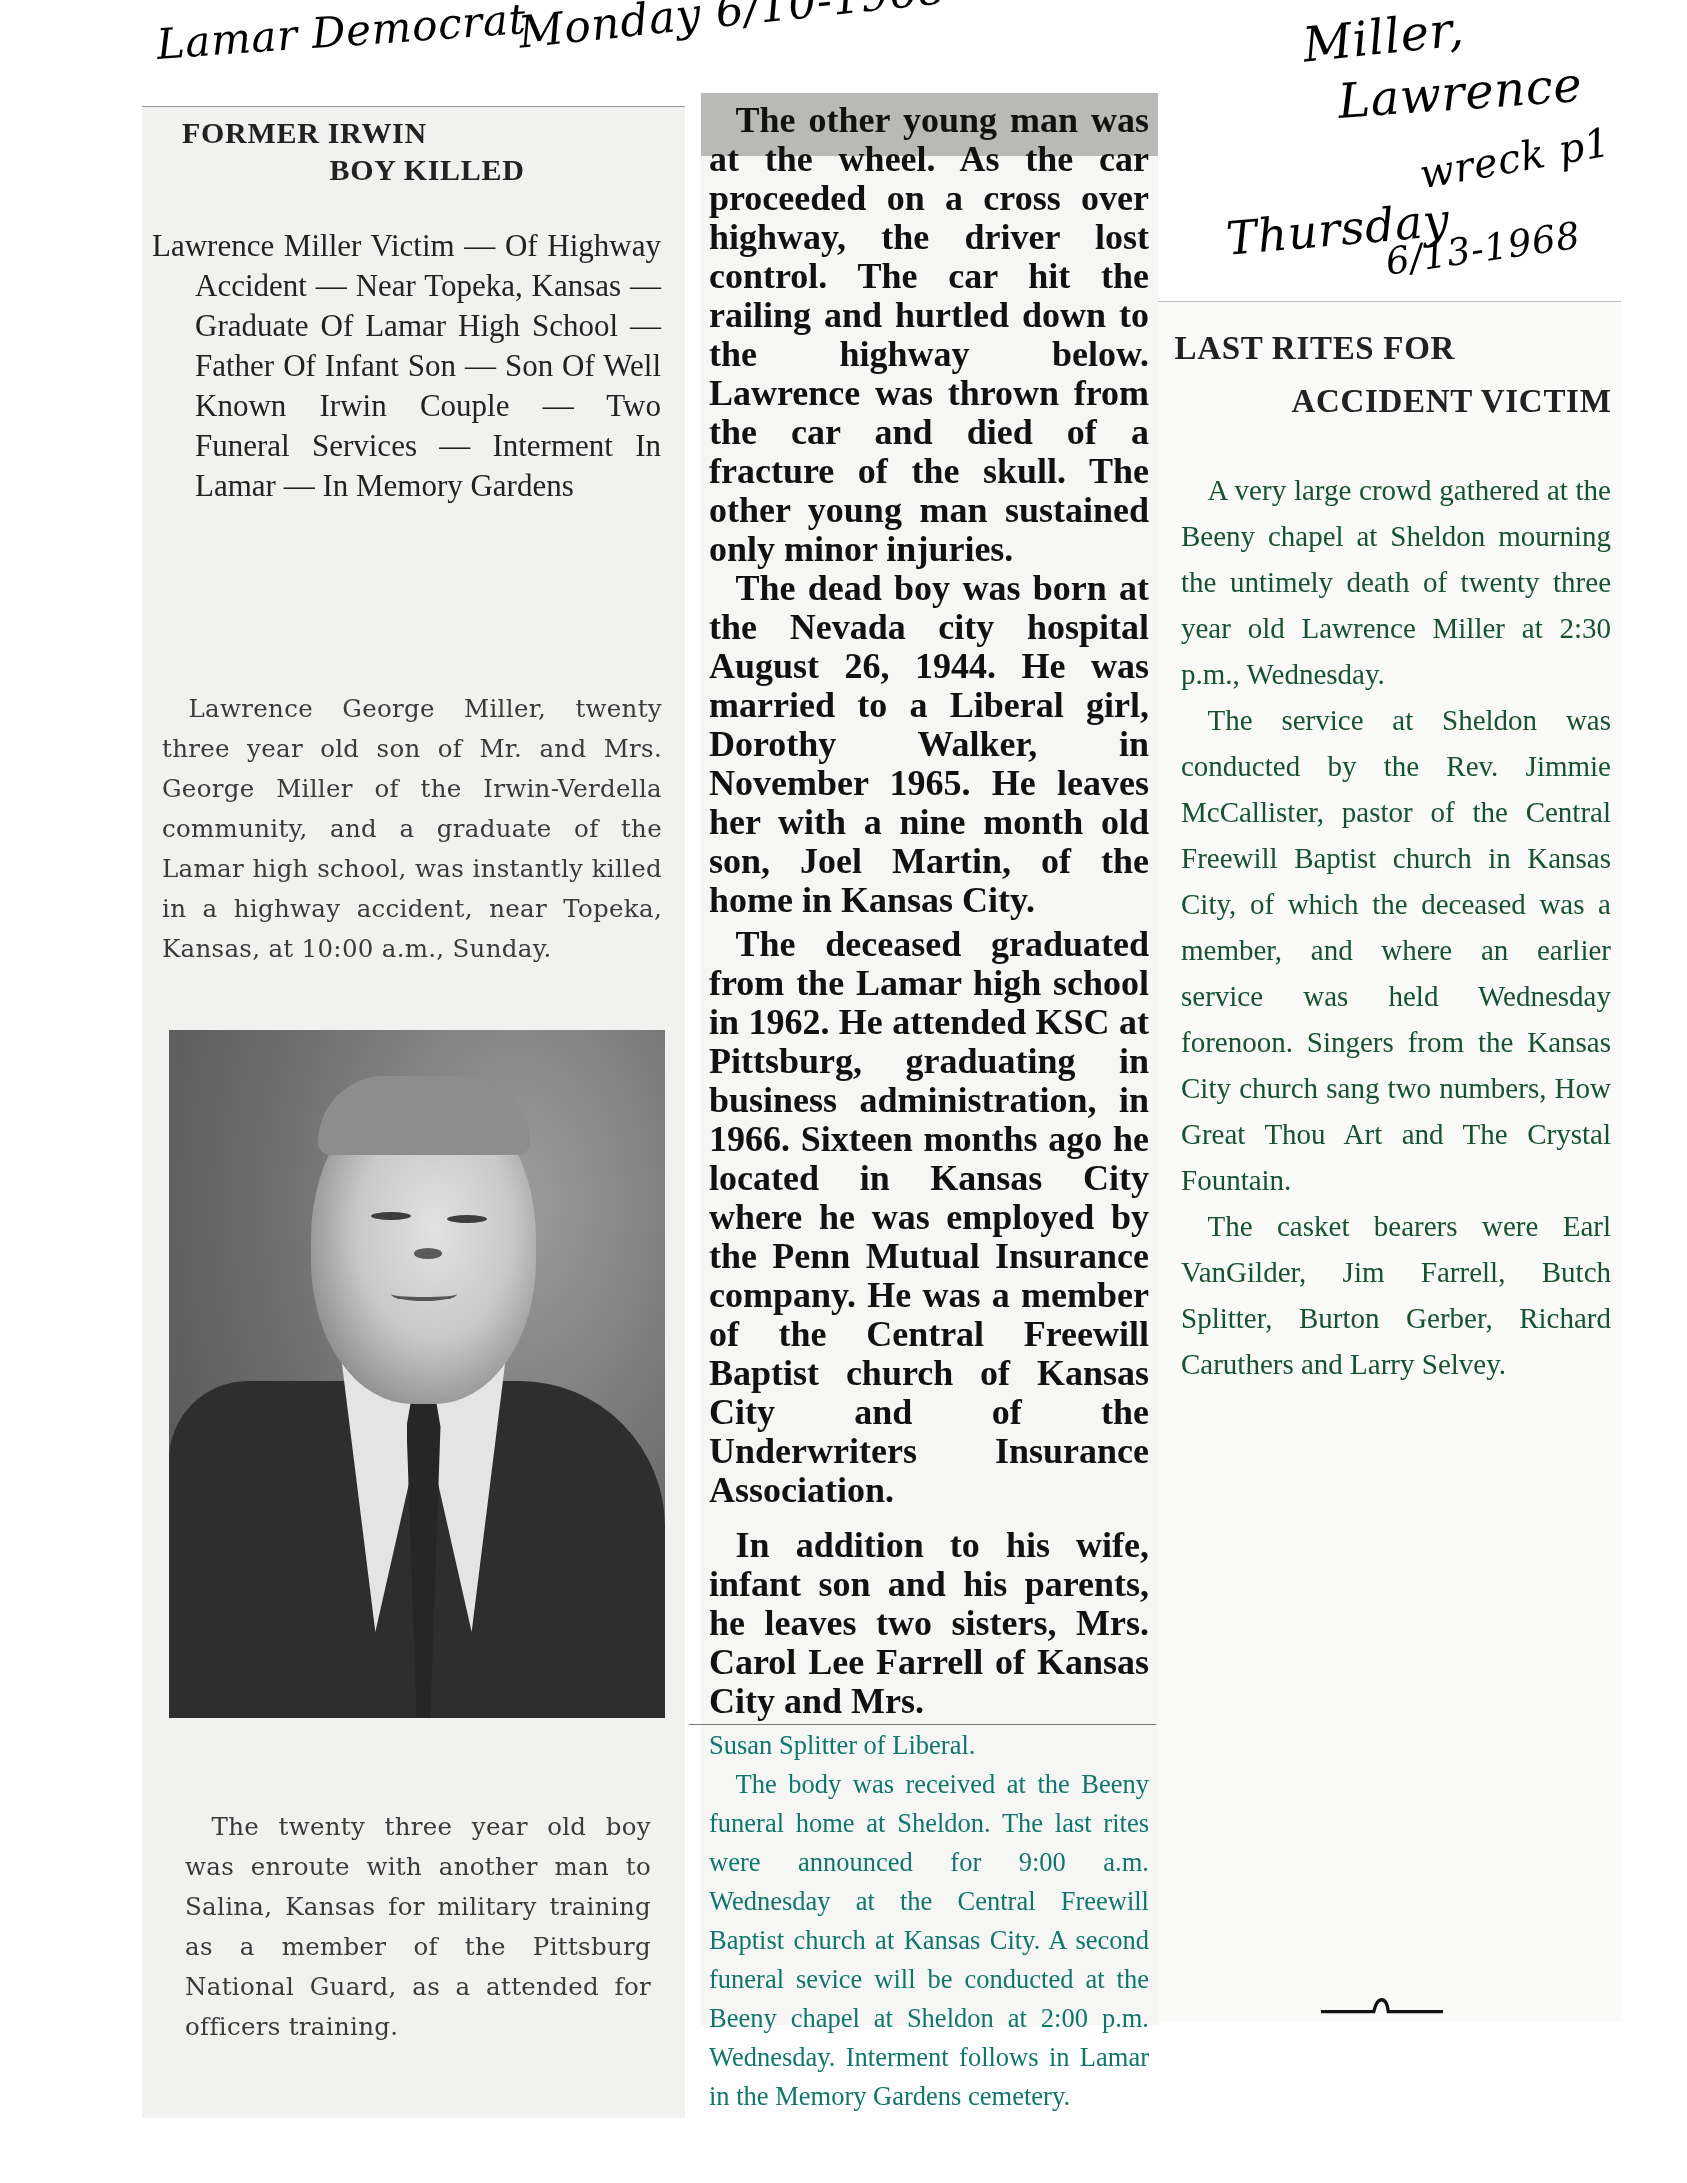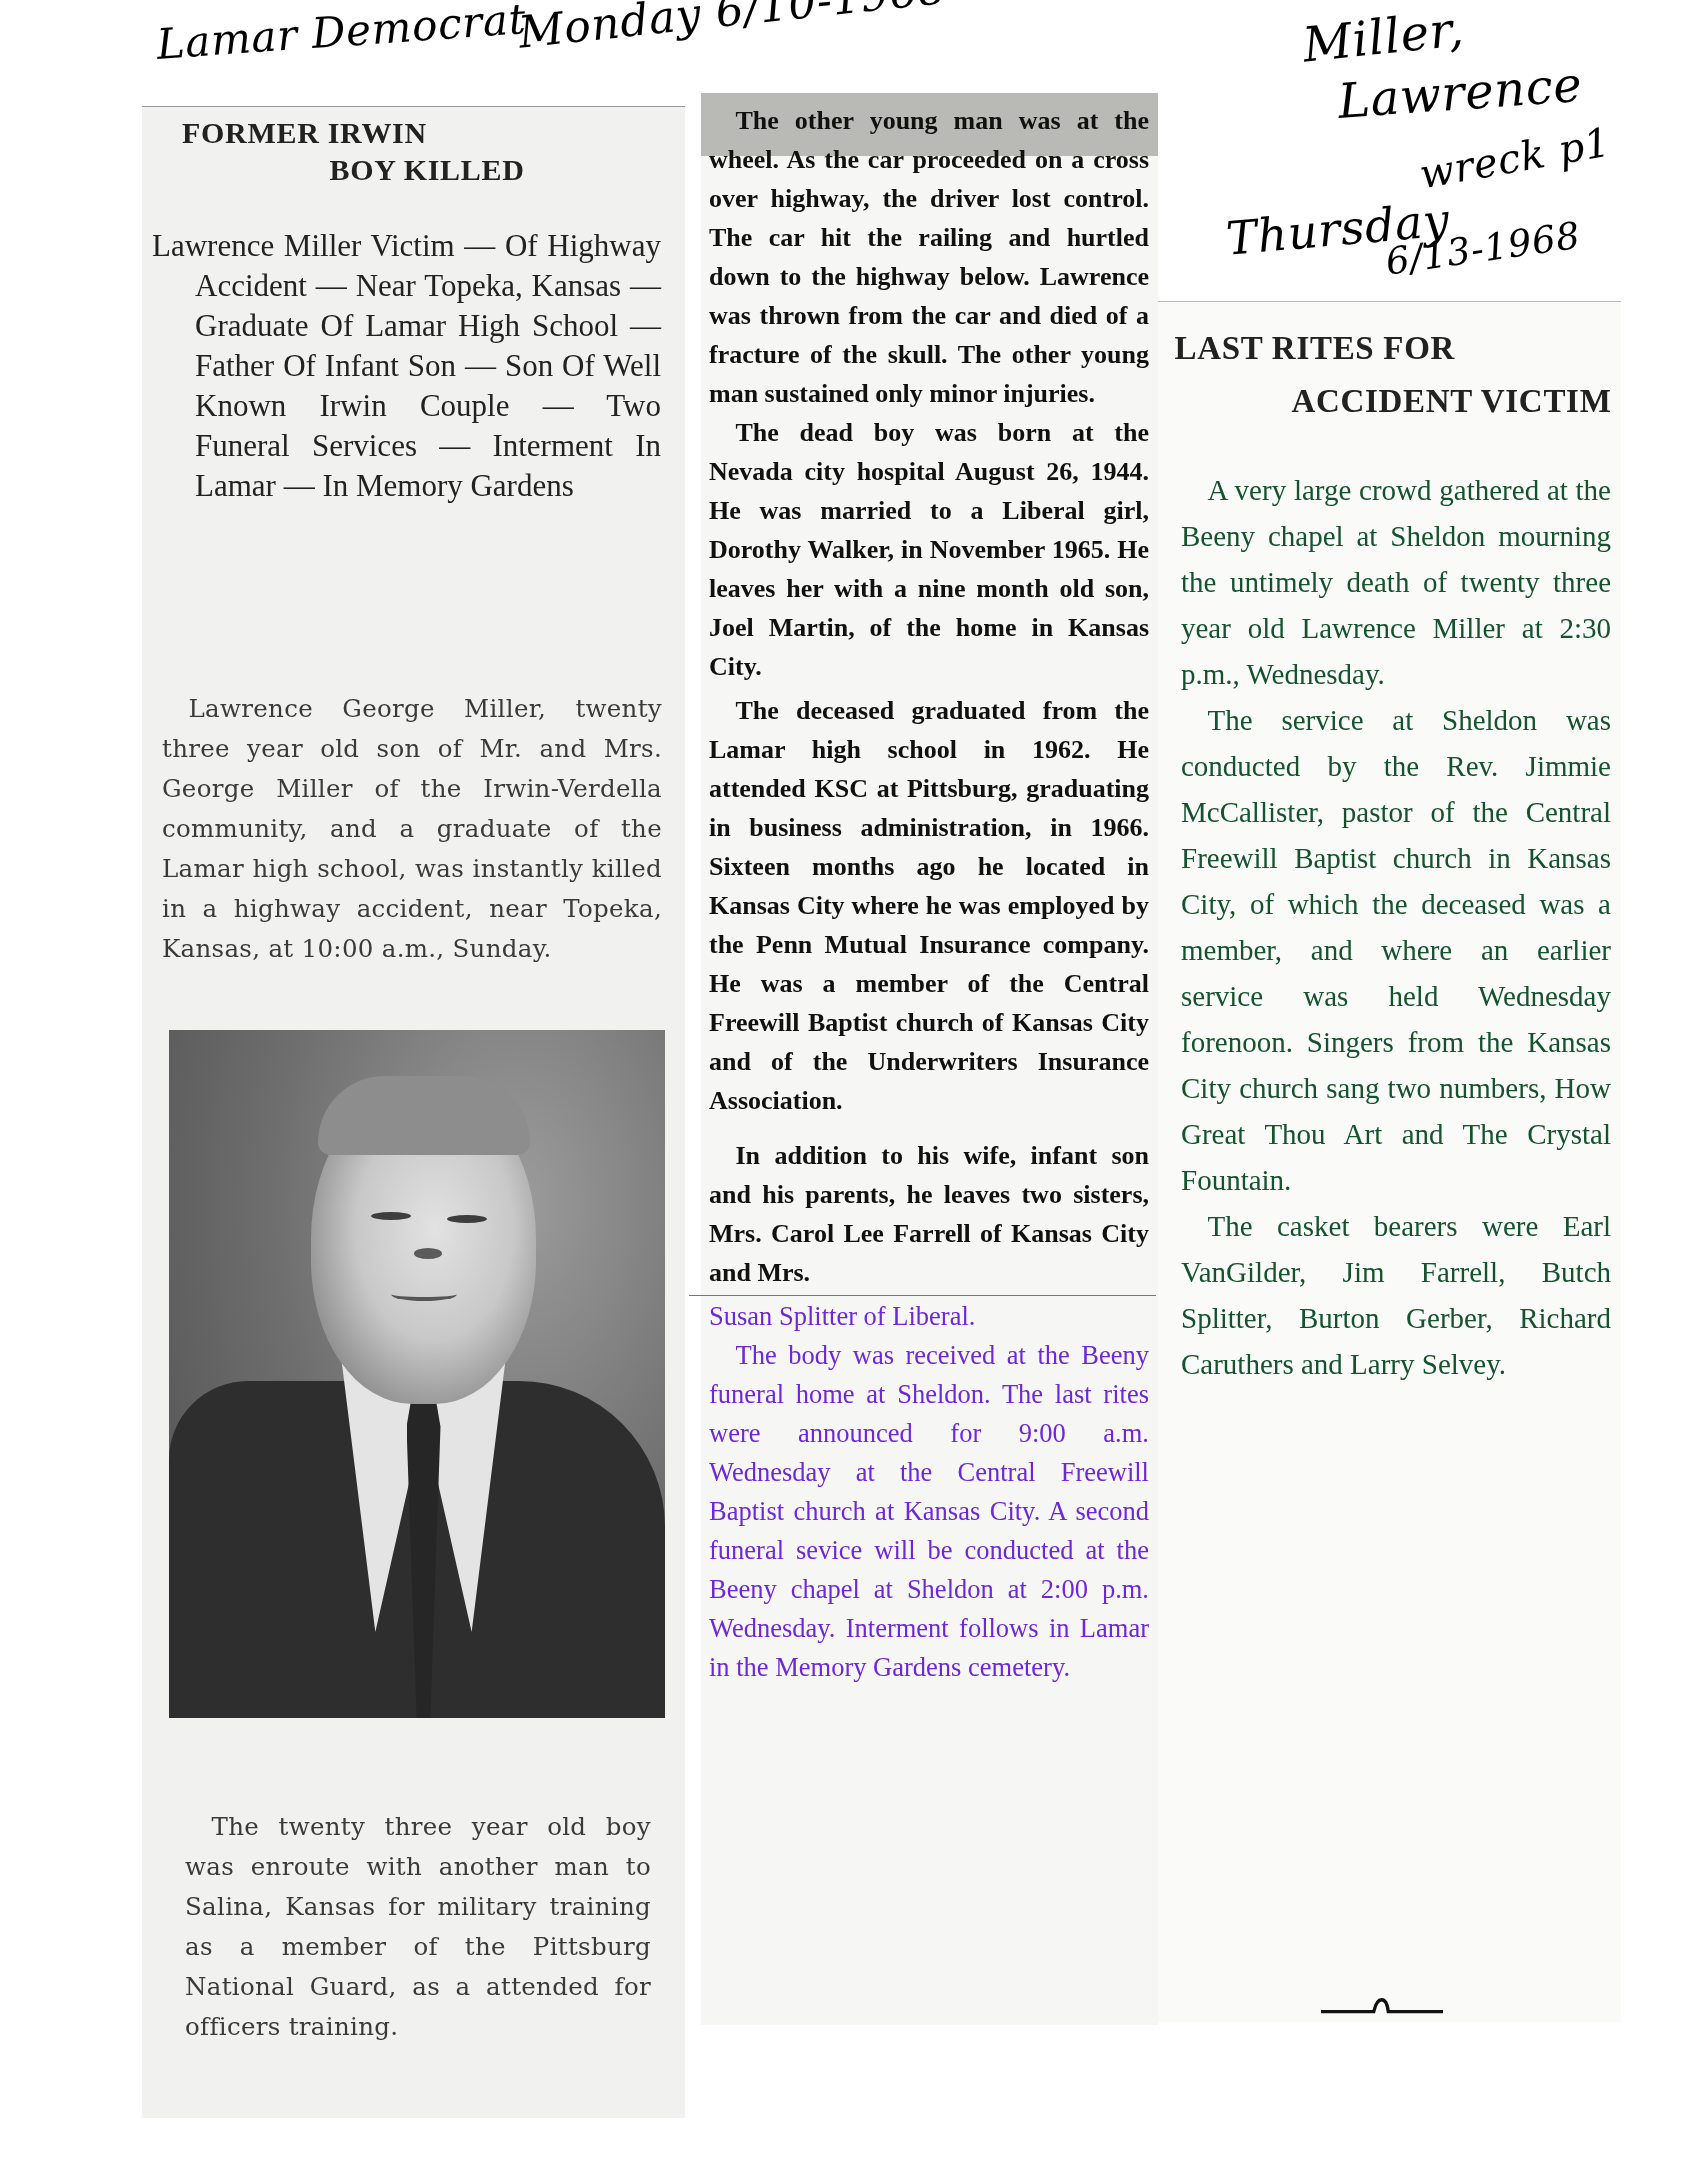--- a/index.html
+++ b/index.html
@@ -18,22 +18,22 @@
   
   .clip { position: absolute; background: #f3f3f1; }
   #clip-left { left: 142px; top: 106px; width: 543px; height: 2011px; background: #f1f1ef; border-top: 1.3px solid #9a9a9a; }
   #clip-mid { left: 701px; top: 93px; width: 457px; height: 1932px; background: #f6f6f4; }
   #clip-mid-top { position: absolute; left: 0; top: 0; width: 457px; height: 63px; background: #b9b9b6; }
   #clip-right { left: 1158px; top: 301px; width: 463px; height: 1720px; background: #fafaf9; border-top: 1.3px solid #bbb; }
 
   .head1 { font-family: "Liberation Serif", serif; font-weight: bold; font-size: 30px; color: #222; letter-spacing: 0.7px; line-height: 37px; }
   .deck { font-family: "Liberation Serif", serif; font-weight: normal; font-size: 31px; line-height: 40px; color: #222; text-align: justify; text-align-last: left; }
   .body-left { font-family: "DejaVu Serif", serif; font-size: 24.5px; line-height: 40px; color: #3a3a3a; text-align: justify; letter-spacing: 0.3px; }
-  .body-mid { font-family: "Liberation Serif", serif; font-weight: bold; font-size: 26px; line-height: 39px; color: #111; text-align: justify; }
-  .body-mid-light { font-family: "Liberation Serif", serif; font-size: 26.5px; line-height: 39px; color: #6d28d9; text-align: justify; }
+  .body-mid { font-family: "Liberation Serif", serif; font-weight: bold; font-size: 36px; line-height: 39px; color: #111; text-align: justify; }
+  .body-mid-light { font-family: "Liberation Serif", serif; font-size: 26.5px; line-height: 39px; color: #0f766e; text-align: justify; }
   .body-right { font-family: "Liberation Serif", serif; font-size: 29px; line-height: 46px; color: #14532d; text-align: justify; }
   p { margin: 0; }
   .indent { text-indent: 26.5px; }
 
   #left-headline { position: absolute; left: 20px; top: 6.6px; width: 490px; margin-left: 20px; }
   #left-headline .line2 { text-align: center; }
   #left-deck { position: absolute; left: 10px; top: 119px; width: 509px; }
   #left-deck .hang { padding-left: 43px; text-indent: -43px; }
   #left-body { position: absolute; left: 20px; top: 582px; width: 500px; }
 

